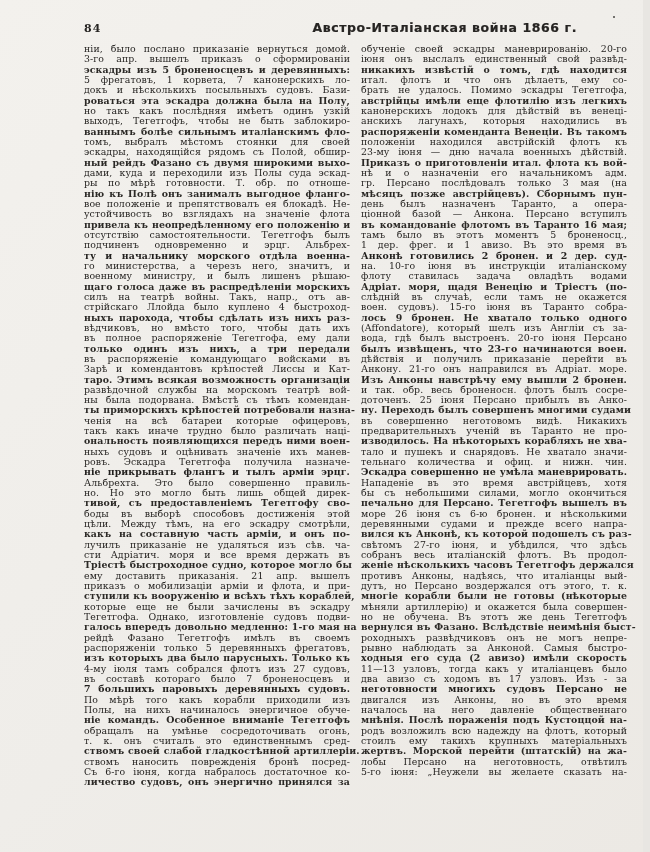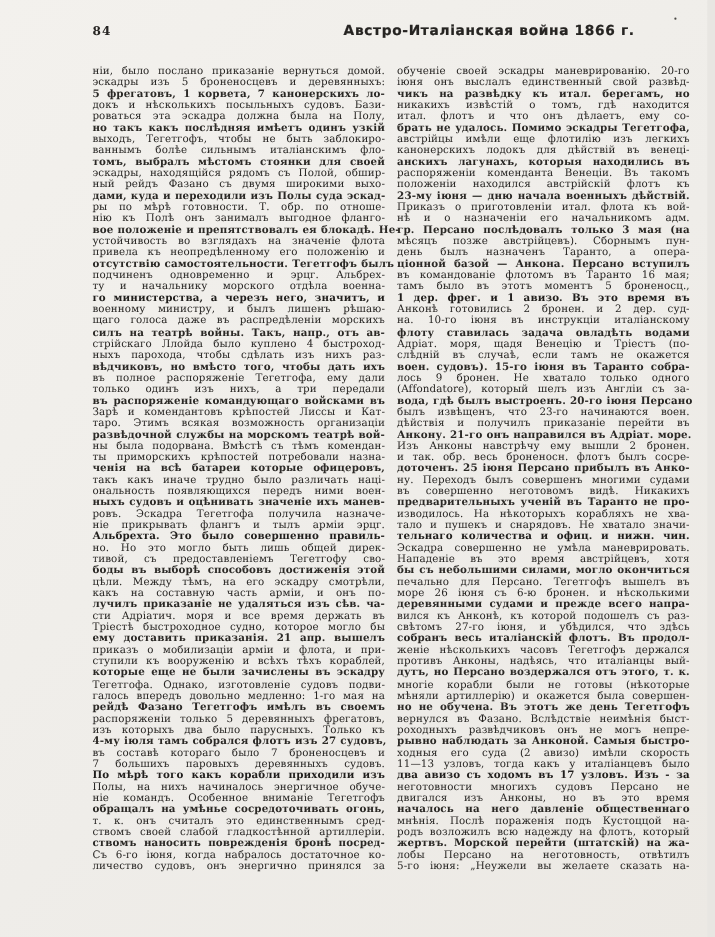--- a/index.html
+++ b/index.html
@@ -53,21 +53,20 @@
     border-radius: 50%;
     background: #4a4844;
   }
   .text-block {
     position: absolute;
     top: 44px;
     left: 84px;
     width: 542px;
     display: flex;
     gap: 11px;
-    margin-top: 16px;
   }
   .col {
     width: 266px;
     flex: 0 0 266px;
   }
   .line {
     font-size: 9.4px;
     line-height: 10.33px;
     white-space: nowrap;
     text-align: justify;
@@ -88,20 +87,21 @@
   <div class="page-header">
     <span class="page-number">84</span>
     <span class="running-title">Австро-Италіанская война 1866 г.</span>
   </div>
 
   <span class="ink-speck"></span>
 
   <div class="text-block">
     <div class="col">
         <div class="line">ніи, было послано приказаніе вернуться домой.</div>
+        <div class="line">3-го апр. вышелъ приказъ о сформированіи</div>
         <div class="line">эскадры изъ 5 броненосцевъ и деревянныхъ:</div>
         <div class="line">5 фрегатовъ, 1 корвета, 7 канонерскихъ ло-</div>
         <div class="line">докъ и нѣсколькихъ посыльныхъ судовъ. Бази-</div>
         <div class="line">роваться эта эскадра должна была на Полу,</div>
         <div class="line">но такъ какъ послѣдняя имѣетъ одинъ узкій</div>
         <div class="line">выходъ, Тегетгофъ, чтобы не быть заблокиро-</div>
         <div class="line">ваннымъ болѣе сильнымъ италіанскимъ фло-</div>
         <div class="line">томъ, выбралъ мѣстомъ стоянки для своей</div>
         <div class="line">эскадры, находящійся рядомъ съ Полой, обшир-</div>
         <div class="line">ный рейдъ Фазано съ двумя широкими выхо-</div>
@@ -162,21 +162,20 @@
         <div class="line">обращалъ на умѣнье сосредоточивать огонь,</div>
         <div class="line">т. к. онъ считалъ это единственнымъ сред-</div>
         <div class="line">ствомъ своей слабой гладкостѣнной артиллеріи.</div>
         <div class="line">ствомъ наносить поврежденія бронѣ посред-</div>
         <div class="line">Съ 6-го іюня, когда набралось достаточное ко-</div>
         <div class="line">личество судовъ, онъ энергично принялся за</div>
       </div>
     <div class="col">
         <div class="line">обученіе своей эскадры маневрированію. 20-го</div>
         <div class="line">іюня онъ выслалъ единственный свой развѣд-</div>
-        <div class="line">чикъ на развѣдку къ итал. берегамъ, но</div>
         <div class="line">никакихъ извѣстій о томъ, гдѣ находится</div>
         <div class="line">итал. флотъ и что онъ дѣлаетъ, ему со-</div>
         <div class="line">брать не удалось. Помимо эскадры Тегетгофа,</div>
         <div class="line">австрійцы имѣли еще флотилію изъ легкихъ</div>
         <div class="line">канонерскихъ лодокъ для дѣйствій въ венеці-</div>
         <div class="line">анскихъ лагунахъ, которыя находились въ</div>
         <div class="line">распоряженіи коменданта Венеціи. Въ такомъ</div>
         <div class="line">положеніи находился австрійскій флотъ къ</div>
         <div class="line">23-му іюня — дню начала военныхъ дѣйствій.</div>
         <div class="line">Приказъ о приготовленіи итал. флота къ вой-</div>
@@ -228,19 +227,20 @@
         <div class="line">роходныхъ развѣдчиковъ онъ не могъ непре-</div>
         <div class="line">рывно наблюдать за Анконой. Самыя быстро-</div>
         <div class="line">ходныя его суда (2 авизо) имѣли скорость</div>
         <div class="line">11—13 узловъ, тогда какъ у италіанцевъ было</div>
         <div class="line">два авизо съ ходомъ въ 17 узловъ. Изъ - за</div>
         <div class="line">неготовности многихъ судовъ Персано не</div>
         <div class="line">двигался изъ Анконы, но въ это время</div>
         <div class="line">началось на него давленіе общественнаго</div>
         <div class="line">мнѣнія. Послѣ пораженія подъ Кустоццой на-</div>
         <div class="line">родъ возложилъ всю надежду на флотъ, который</div>
+        <div class="line">стоилъ ему такихъ крупныхъ матеріальныхъ</div>
         <div class="line">жертвъ. Морской перейти (штатскій) на жа-</div>
         <div class="line">лобы Персано на неготовность, отвѣтилъ</div>
         <div class="line">5-го іюня: „Неужели вы желаете сказать на-</div>
       </div>
   </div>
 
 </div>
 
 </body></html>

